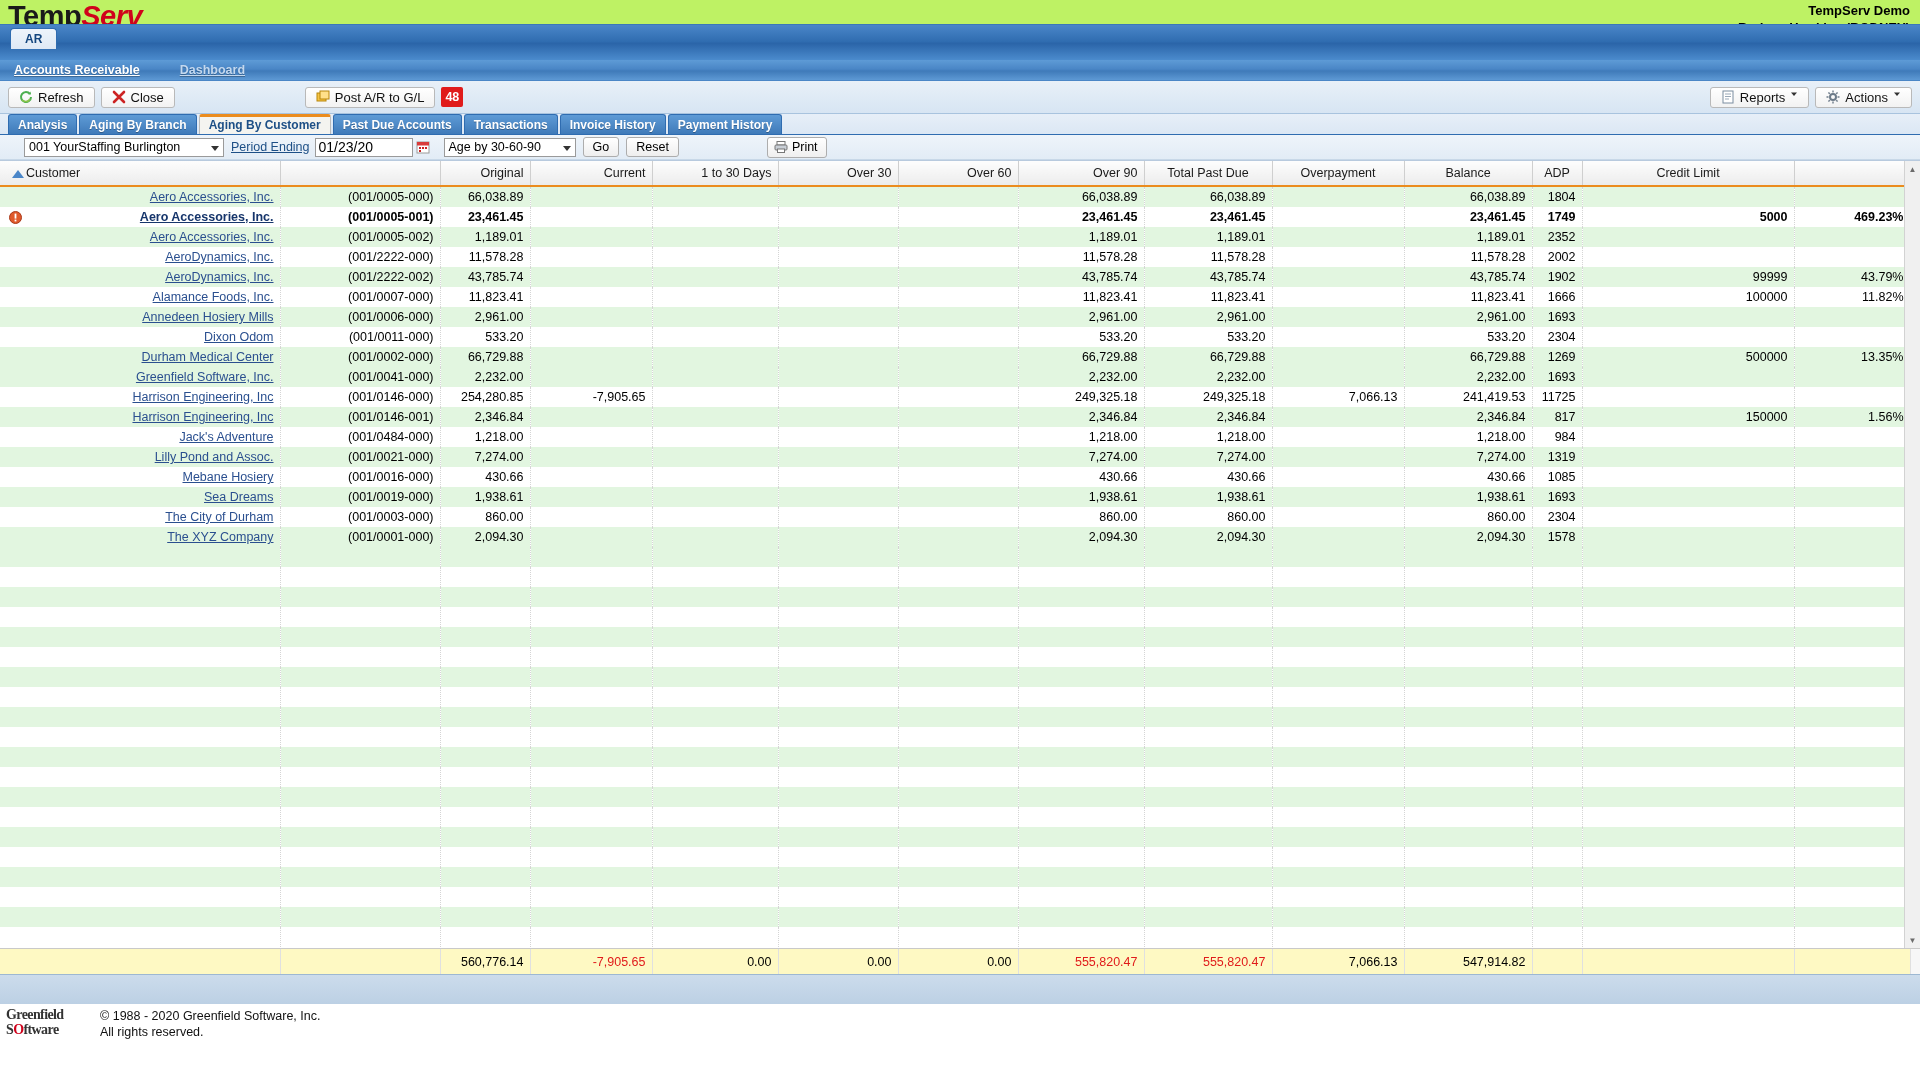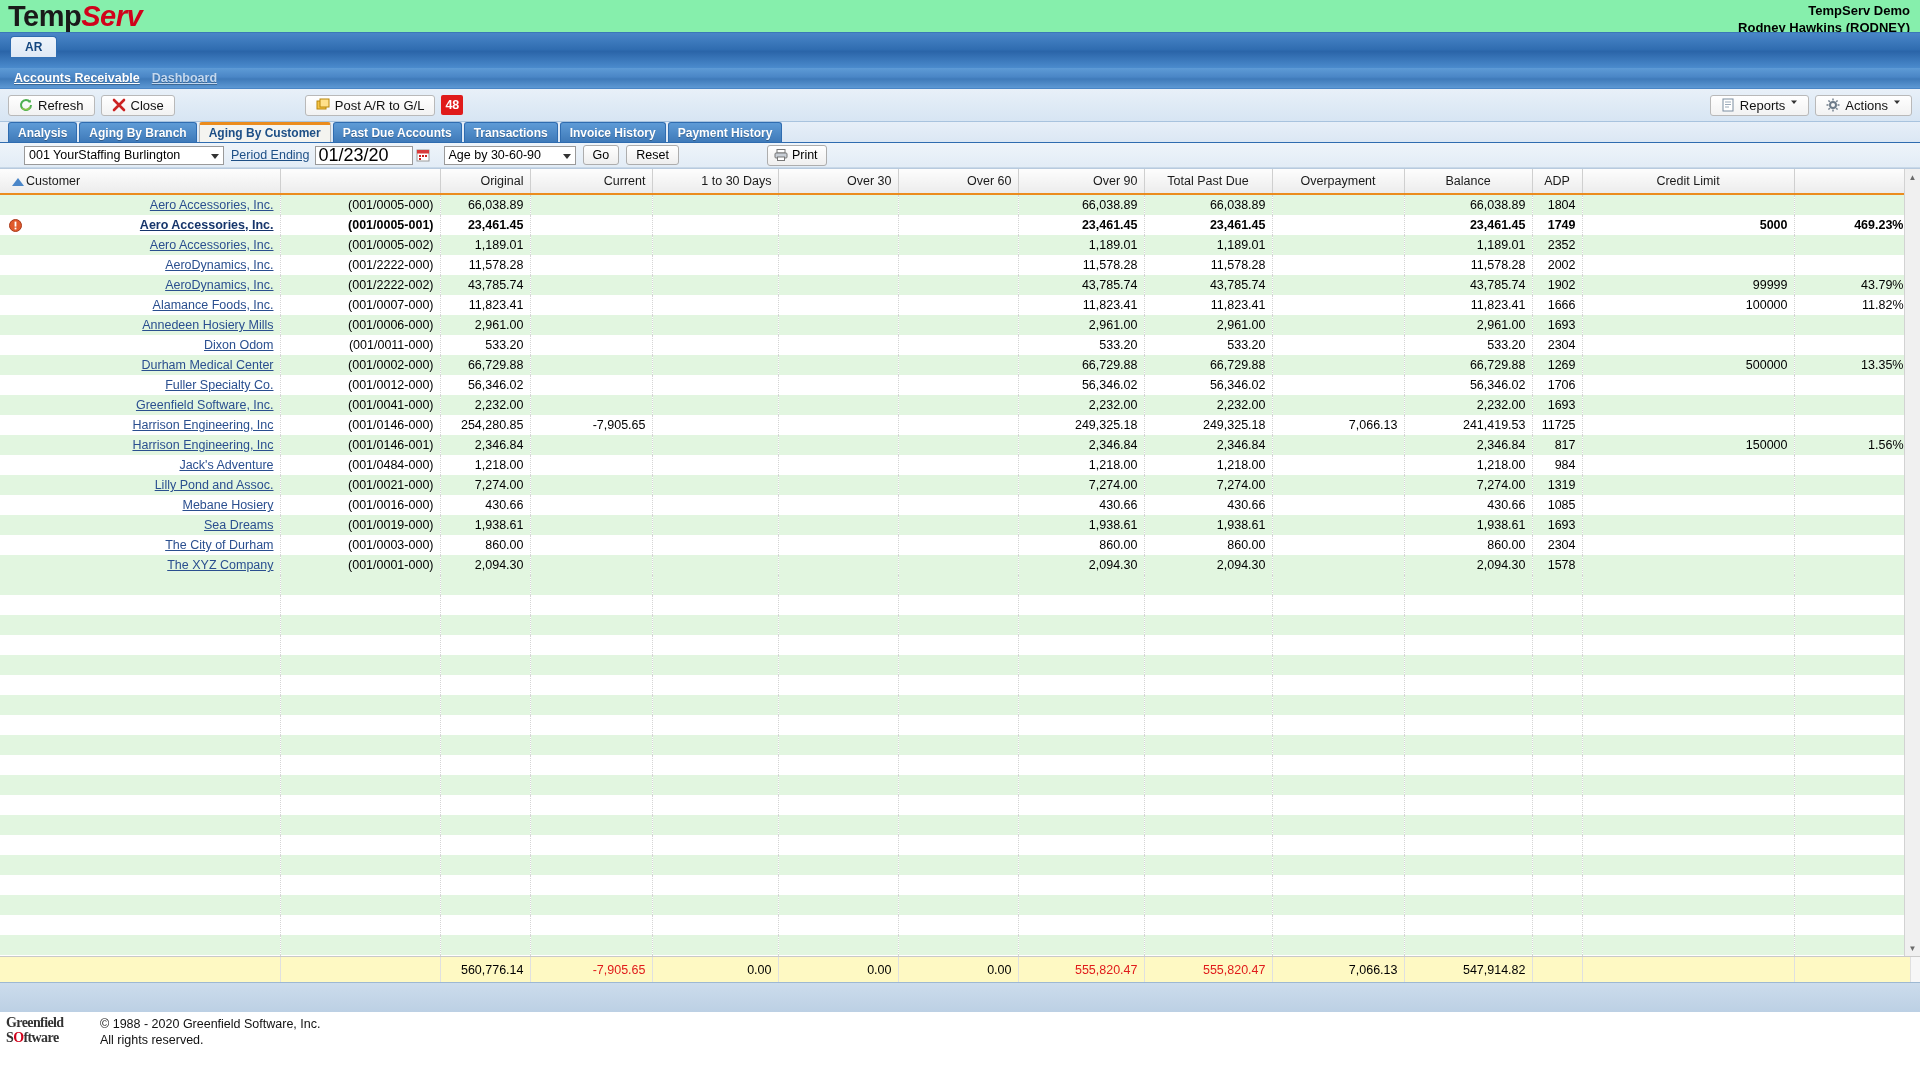--- a/index.html
+++ b/index.html
@@ -9,22 +9,22 @@
     background: #ffffff;
     font-family: "Liberation Sans", sans-serif;
     font-size: 13px;
     color: #000;
     overflow: hidden;
   }
 
   
   .brandbar {
     position: relative;
-    height: 32px;
-    background: #86efac;
+    height: 24px;
+    background: #bef264;
   }
   .logo {
     position: absolute;
     left: 8px; top: 0px;
     font-size: 29px;
     font-weight: bold;
     font-style: italic;
     letter-spacing: -0.5px;
   }
   .logo .temp { color: #1a1a1a; font-style: normal; }
@@ -63,21 +63,21 @@
   }
 
   
   .menustrip {
     height: 21px;
     background: linear-gradient(to bottom, #5e9bd6 0%, #4a86c6 45%, #3f7ab9 55%, #5d99d4 100%);
     border-bottom: 1px solid #4a86c6;
     display: flex;
     align-items: center;
     padding-left: 14px;
-    gap: 12px;
+    gap: 40px;
   }
   .menuitem {
     font-size: 12.5px;
     font-weight: bold;
     color: #ffffff;
     text-decoration: underline;
     cursor: pointer;
     text-shadow: 0 1px 0 rgba(0,0,0,.25);
   }
   .menuitem.dim { color: #c3d8ef; font-weight: bold; }
@@ -196,21 +196,21 @@
     color: #1d4f86;
     text-decoration: underline;
     margin: 0 5px 0 7px;
     white-space: nowrap;
   }
   .dateinput {
     height: 19px;
     width: 98px;
     border: 1px solid #9a9a9a;
     background: #fff;
-    font-size: 18px;
+    font-size: 14px;
     padding: 0 3px;
     font-family: "Liberation Sans", sans-serif;
   }
   .calbtn {
     width: 18px; height: 19px;
     border: none; background: transparent;
     margin-left: 1px; cursor: pointer;
     display: inline-flex; align-items: center; justify-content: center;
   }
   .sbtn {
@@ -696,37 +696,20 @@
           <td></td>
           <td>66,729.88</td>
           <td>66,729.88</td>
           <td></td>
           <td>66,729.88</td>
           <td>1269</td>
           <td>500000</td>
           <td>13.35%</td>
           <td></td>
         </tr>
-        <tr class="plain">
-          <td class="custcell"><span class="clink">Fuller Specialty Co.</span></td>
-          <td class="acct">(001/0012-000)</td>
-          <td>56,346.02</td>
-          <td></td>
-          <td></td>
-          <td></td>
-          <td></td>
-          <td>56,346.02</td>
-          <td>56,346.02</td>
-          <td></td>
-          <td>56,346.02</td>
-          <td>1706</td>
-          <td></td>
-          <td></td>
-          <td></td>
-        </tr>
         <tr class="alt">
           <td class="custcell"><span class="clink">Greenfield Software, Inc.</span></td>
           <td class="acct">(001/0041-000)</td>
           <td>2,232.00</td>
           <td></td>
           <td></td>
           <td></td>
           <td></td>
           <td>2,232.00</td>
           <td>2,232.00</td>

